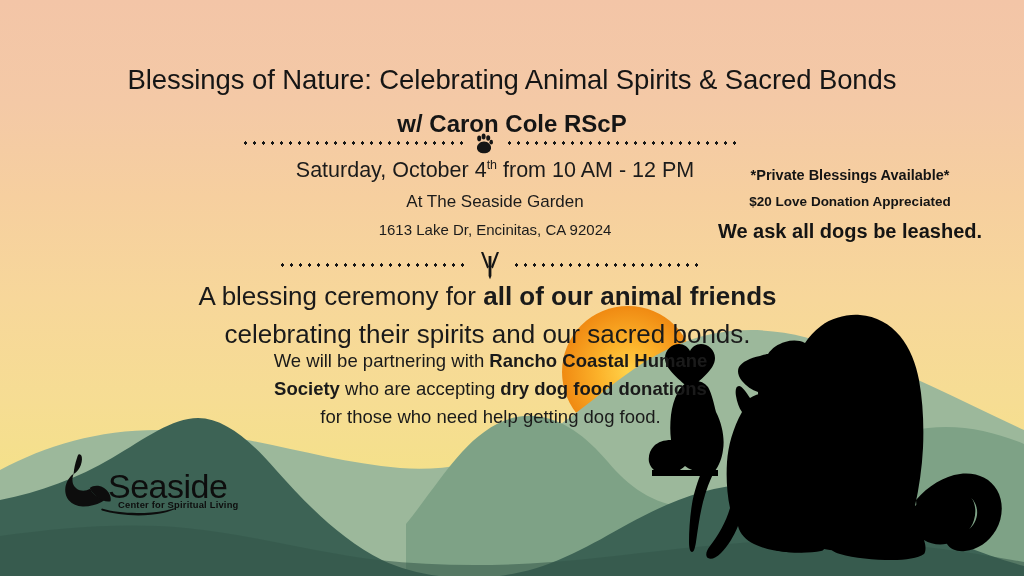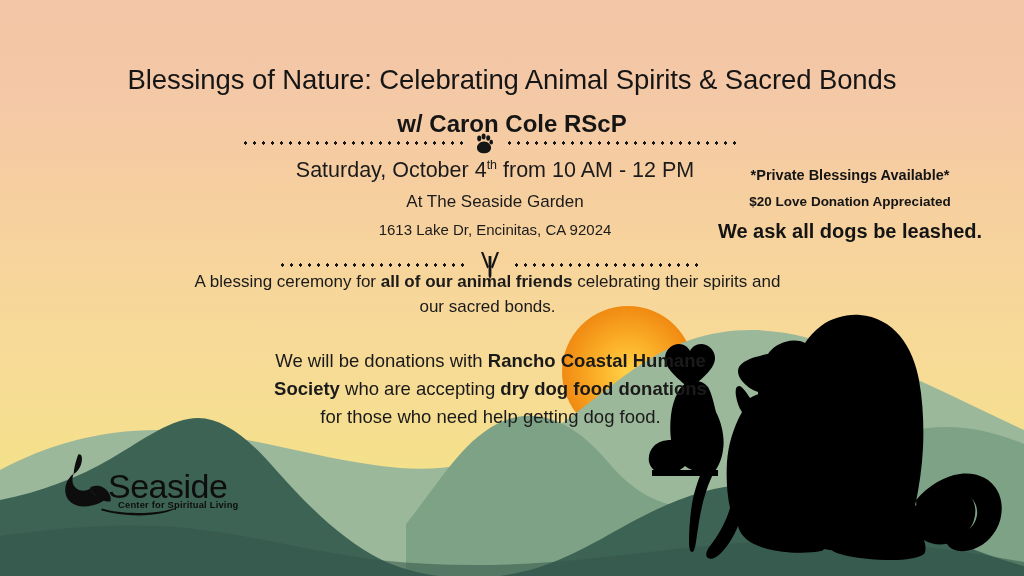--- a/index.html
+++ b/index.html
@@ -94,23 +94,23 @@
     text-align: center;
     font-weight: 700;
     color: #141414;
   }
   .note-1 { font-size: 14.5px; }
   .note-2 { font-size: 13.5px; margin-top: 11px; }
   .note-3 { font-size: 20px;   margin-top: 11px; }
 
   
   .para-1 {
-    left: 180px; top: 270px; width: 615px;
-    text-align: center;
-    font-size: 17px;
+    left: 180px; top: 278px; width: 615px;
+    text-align: center;
+    font-size: 26px;
     line-height: 1.45;
     color: #1a1a1a;
   }
   .para-2 {
     left: 268px; top: 347px; width: 445px;
     text-align: center;
     font-size: 18.5px;
     line-height: 1.50;
     color: #1a1a1a;
   }
@@ -355,21 +355,21 @@
         <path d="M 3.0 2.0 L 5.2 2.0 L 11.0 17.0 L 9.2 18.6 Z" fill="#151515"></path>
         <path d="M 21.0 2.0 L 18.8 2.0 L 13.0 17.0 L 14.8 18.6 Z" fill="#151515"></path>
         <path d="M 10.6 6.0 L 13.4 6.0 L 13.4 26.0 L 12.0 29.2 L 10.6 26.0 Z" fill="#151515"></path>
       </svg>
     </div>
     <div class="dots right"></div>
   </div>
 
   <div class="txt para-1"><span>A blessing ceremony for </span><b>all of our animal friends</b><span> celebrating their spirits and our sacred bonds.</span></div>
 
-  <div class="txt para-2"><span>We will be donations with </span><b>Rancho Coastal Humane Society</b><span> who are accepting </span><b>dry dog food donations</b><span> for those who need help getting dog food.</span></div>
+  <div class="txt para-2"><span>We will be partnering with </span><b>Rancho Coastal Humane Society</b><span> who are accepting </span><b>dry dog food donations</b><span> for those who need help getting dog food.</span></div>
 
 
   <div id="logo">
     <svg viewBox="0 0 180 66" xmlns="http://www.w3.org/2000/svg">
 
       <g fill="#0d0d0d">
         <path d="M 20.5 2.5
                  C 22.0 2.0 23.4 3.0 23.8 5.0
                  C 24.4 8.2 23.4 12.4 21.6 15.8
                  C 20.0 18.8 17.8 21.0 15.6 22.0

